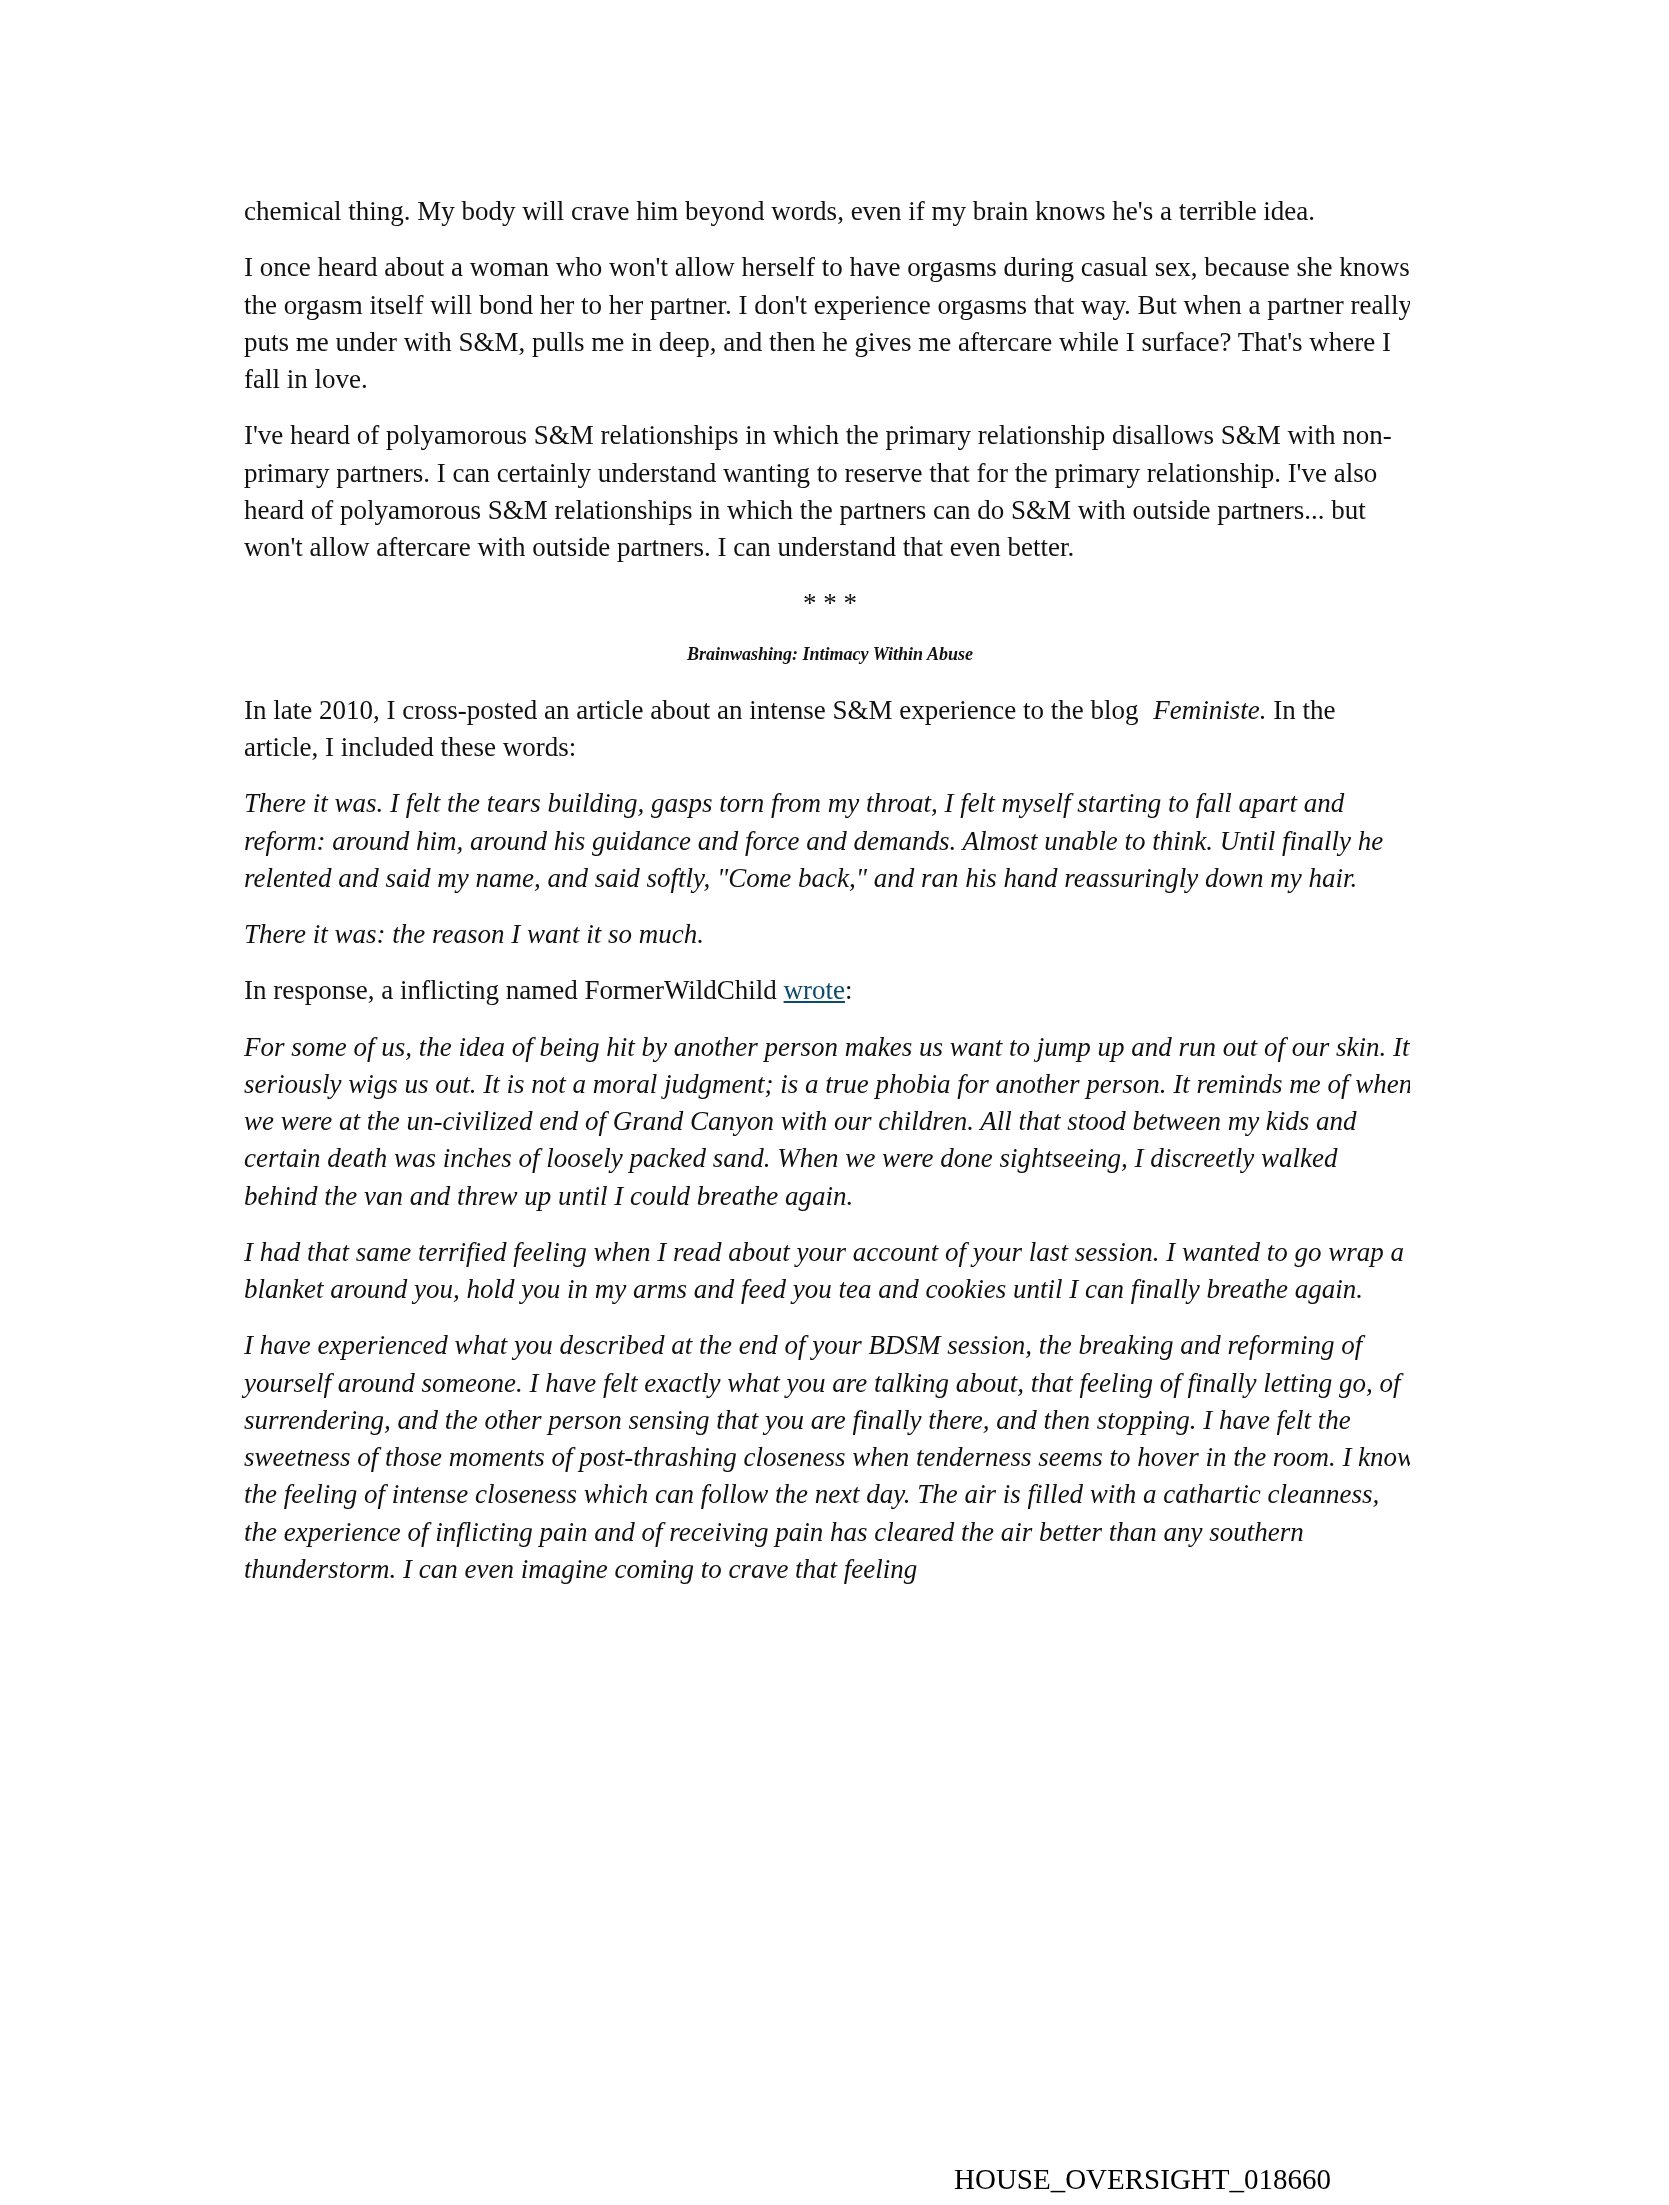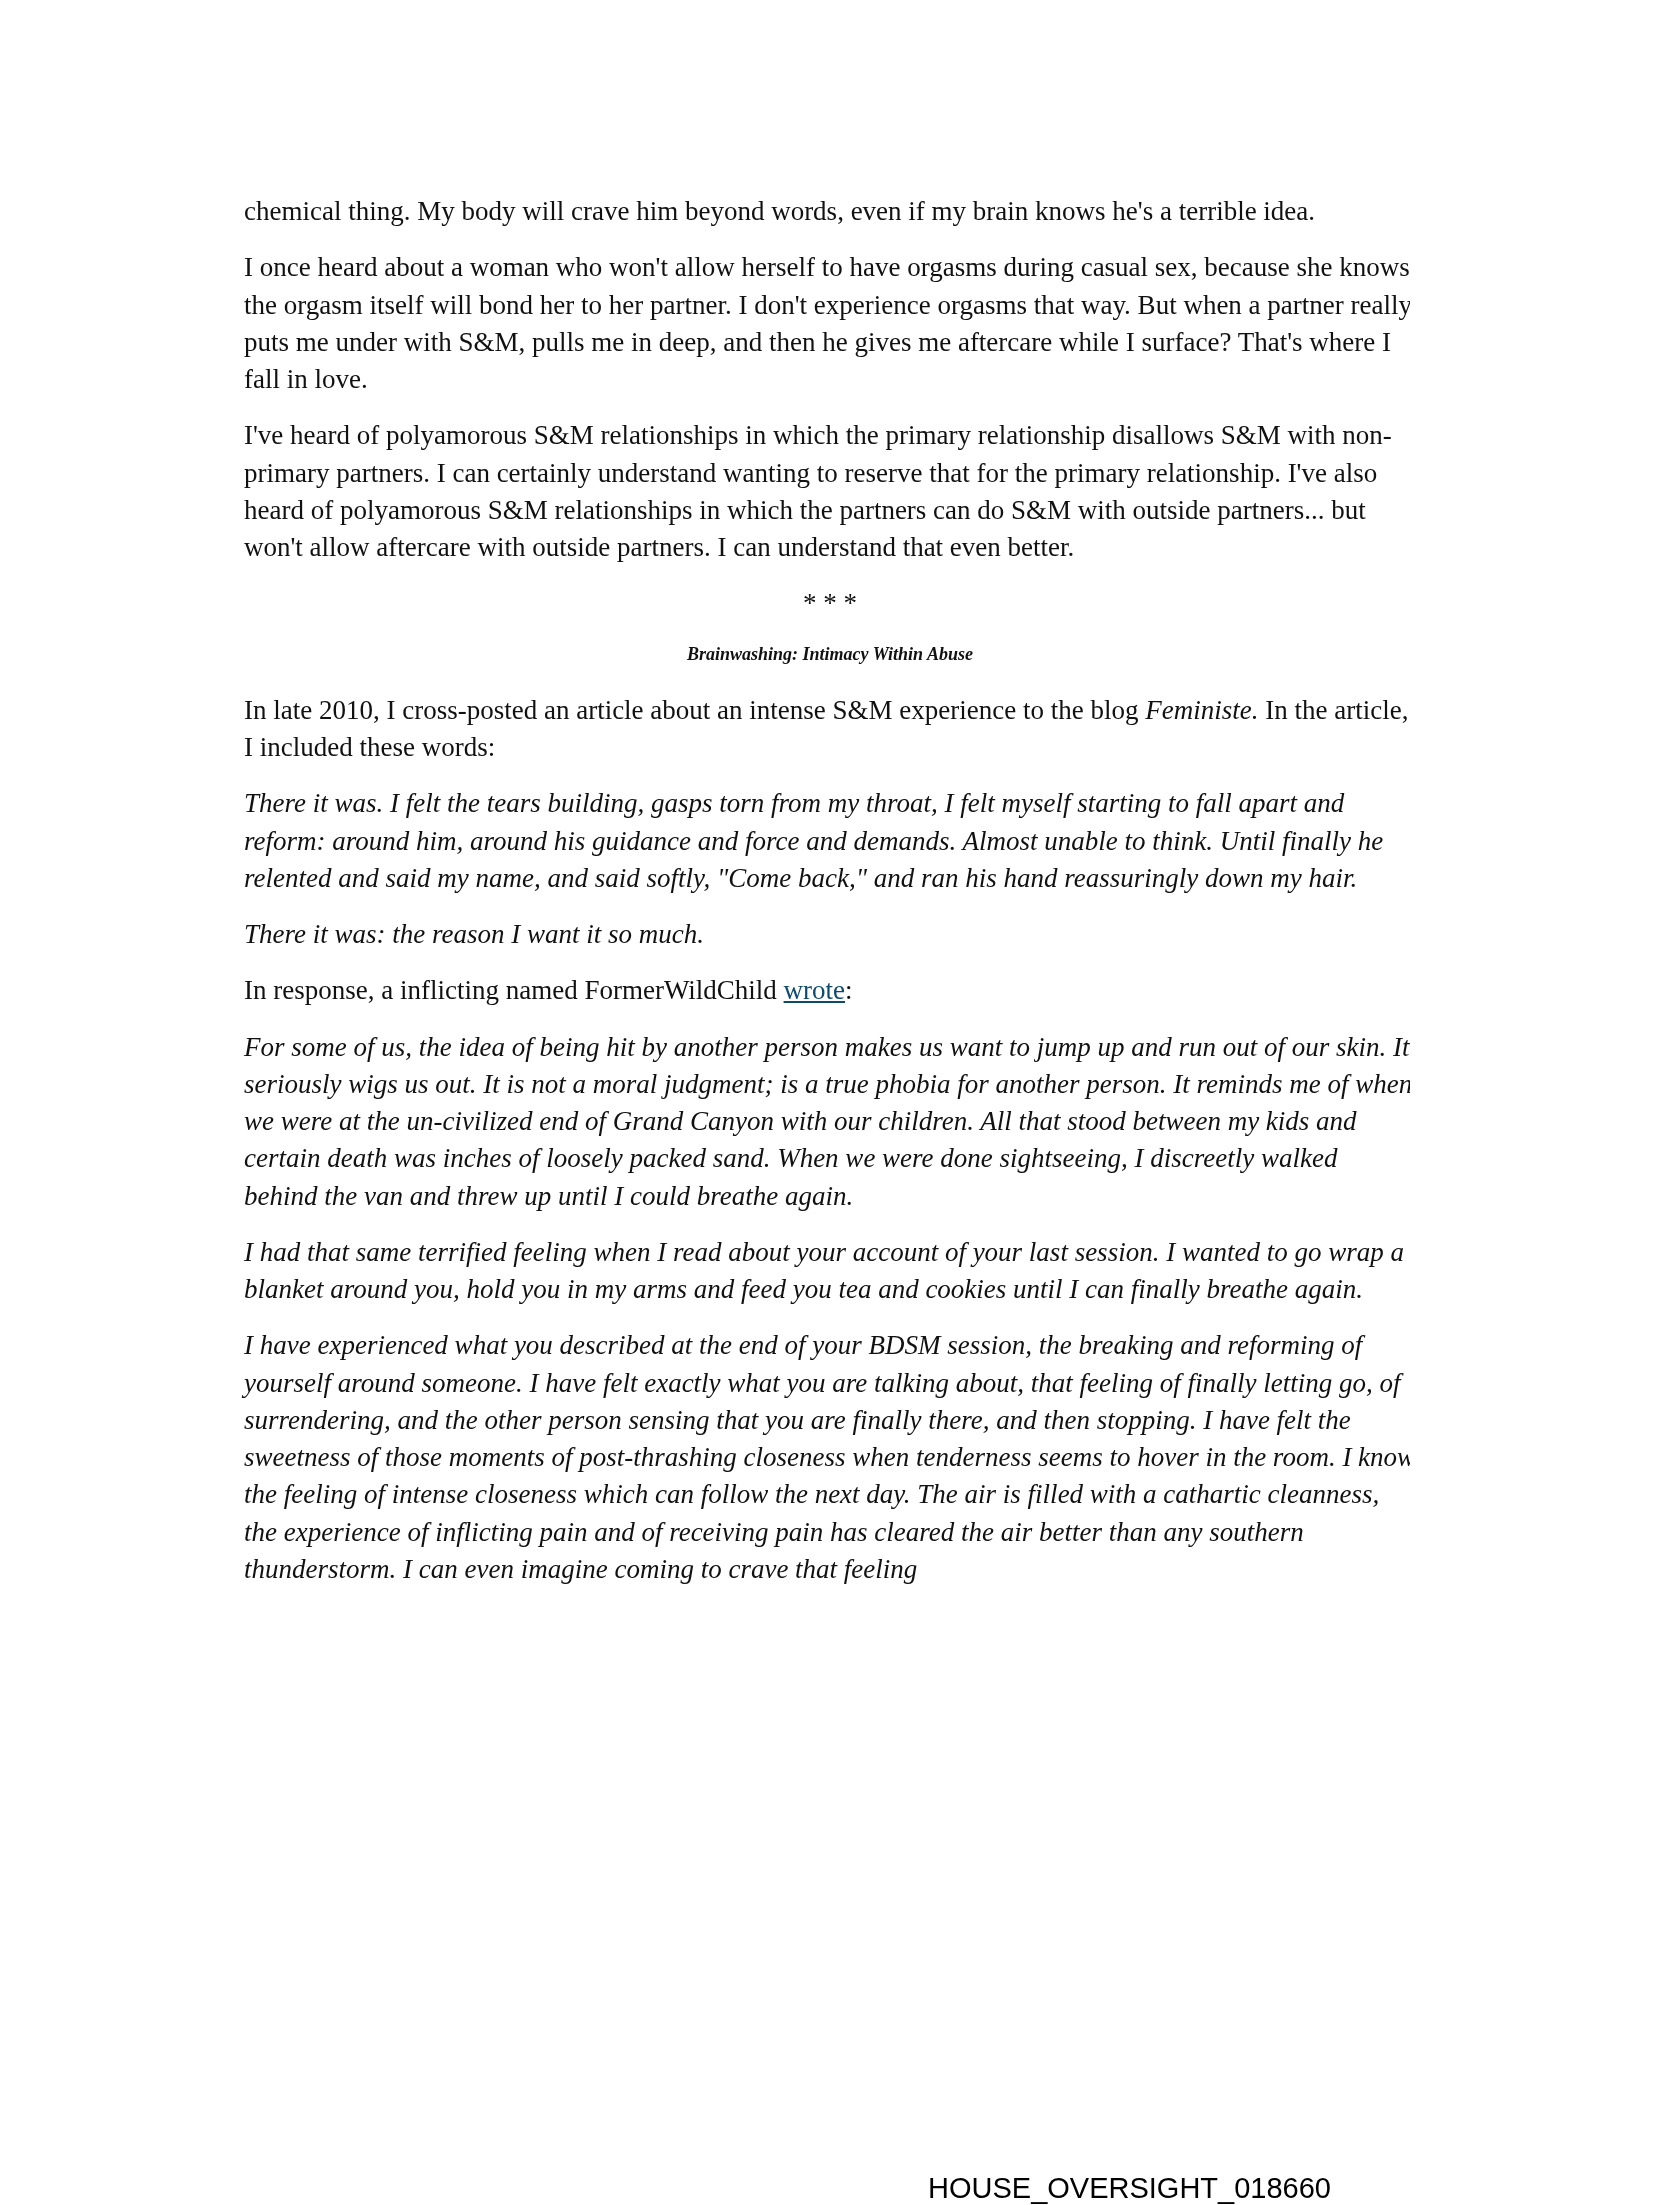--- a/index.html
+++ b/index.html
@@ -37,31 +37,31 @@
     margin: 9.2px 0 19.6px 0;
   }
   h2.heading {
     text-align: center;
     font-style: italic;
     font-weight: bold;
     font-size: 18px;
     margin: 3.9px 0 25px 0;
     font-family: "Liberation Serif", "DejaVu Serif", serif;
   }
-  .italic { font-style: italic; }
+  .italic { font-style: italic; margin-left: 8px; }
   a.link {
     color: #0c4a6e;
     text-decoration: underline;
     cursor: pointer;
   }
   .footer-stamp {
     position: absolute;
     right: 79px;
-    bottom: 0;
-    font-family: Liberation Sans, sans-serif;
+    bottom: 9px;
+    font-family: Liberation Serif, serif;
     font-size: 29px;
     color: #000000;
     white-space: nowrap;
     text-align: center;
   }
 </style>
 </head>
 <body>
 
 <div class="page">

